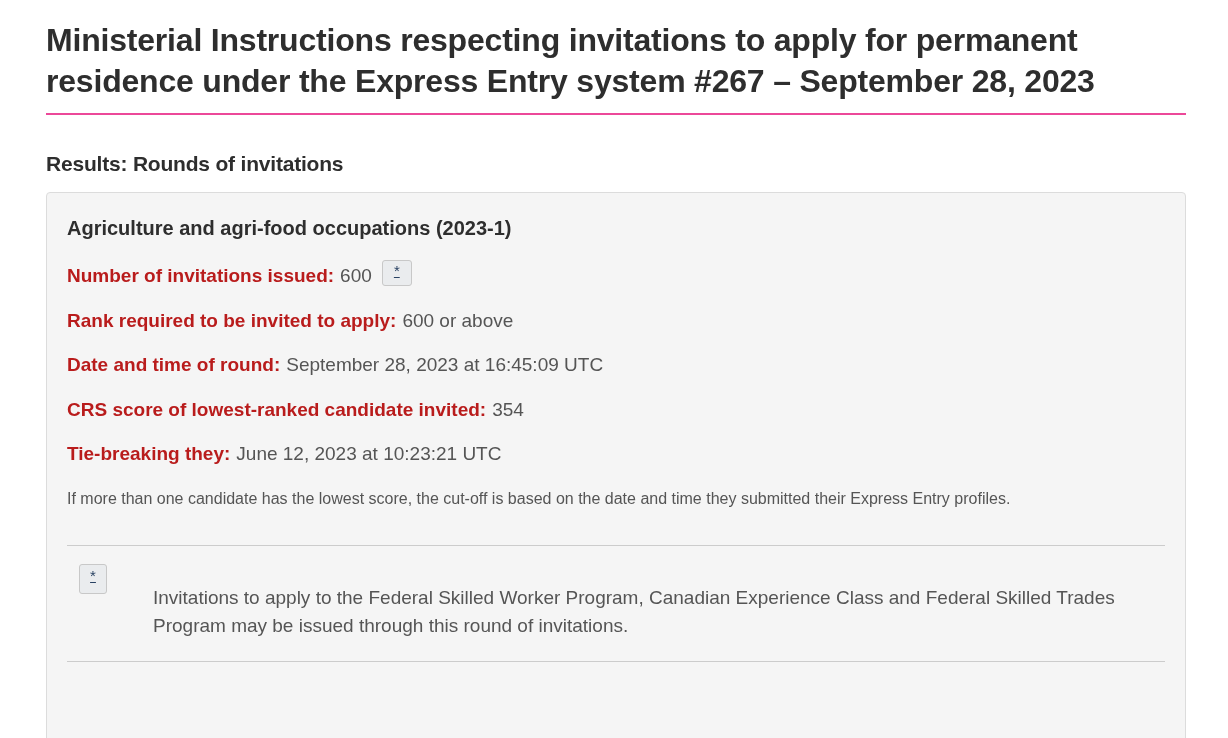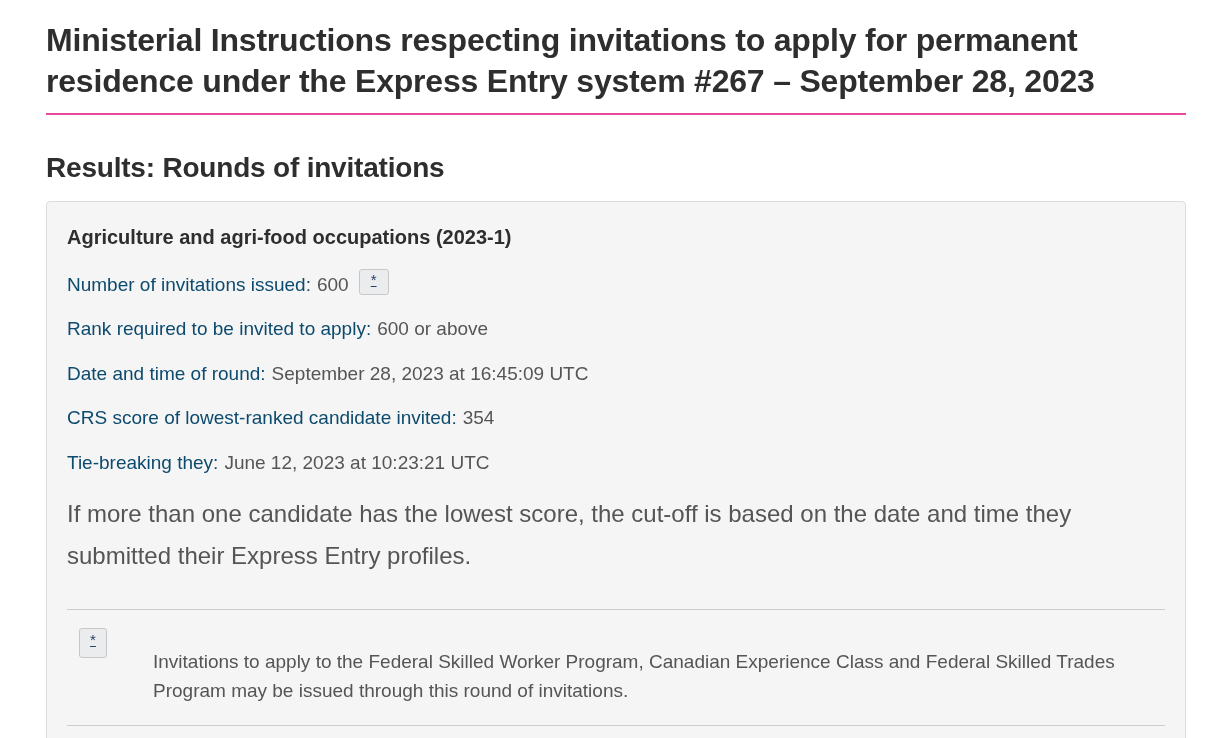--- a/index.html
+++ b/index.html
@@ -22,21 +22,21 @@
     padding-bottom: 12px;
     font-size: 32px;
     line-height: 1.27;
     font-weight: bold;
     color: #2e2e2e;
     border-bottom: 2px solid #ec4899;
     letter-spacing: -0.2px;
   }
   h2.section-title {
     margin: 36px 0 0 0;
-    font-size: 28px;
+    font-size: 21px;
     line-height: 1.2;
     font-weight: bold;
     color: #2e2e2e;
     letter-spacing: -0.2px;
   }
   .round-box {
     margin-top: 16px;
     background: #f5f5f5;
     border: 1px solid #dcdcdc;
     border-radius: 4px;
@@ -48,22 +48,22 @@
     font-size: 20px;
     font-weight: bold;
     color: #2e2e2e;
   }
   p.field {
     margin: 0 0 16px 0;
     font-size: 19px;
     line-height: 1.5;
   }
   p.field strong {
-    color: #0c4a6e;
-    font-weight: normal;
+    color: #b91c1c;
+    font-weight: bold;
     margin-top: 37px;
   }
   p.field .value {
     color: #555;
     margin-left: 6px;
   }
   a.fn-sup {
     display: inline-block;
     min-width: 30px;
     height: 26px;
@@ -74,21 +74,21 @@
     text-align: center;
     color: #284162;
     font-size: 15px;
     line-height: 19px;
     text-decoration: underline;
     vertical-align: 6px;
     cursor: pointer;
   }
   p.tie-note {
     margin: 0;
-    font-size: 24px;
+    font-size: 16px;
     line-height: 1.75;
     color: #555;
     max-width: 1100px;
   }
   .divider {
     border: none;
     border-top: 1px solid #cccccc;
     margin: 32px 0 0 0;
   }
   .footnote-item {

